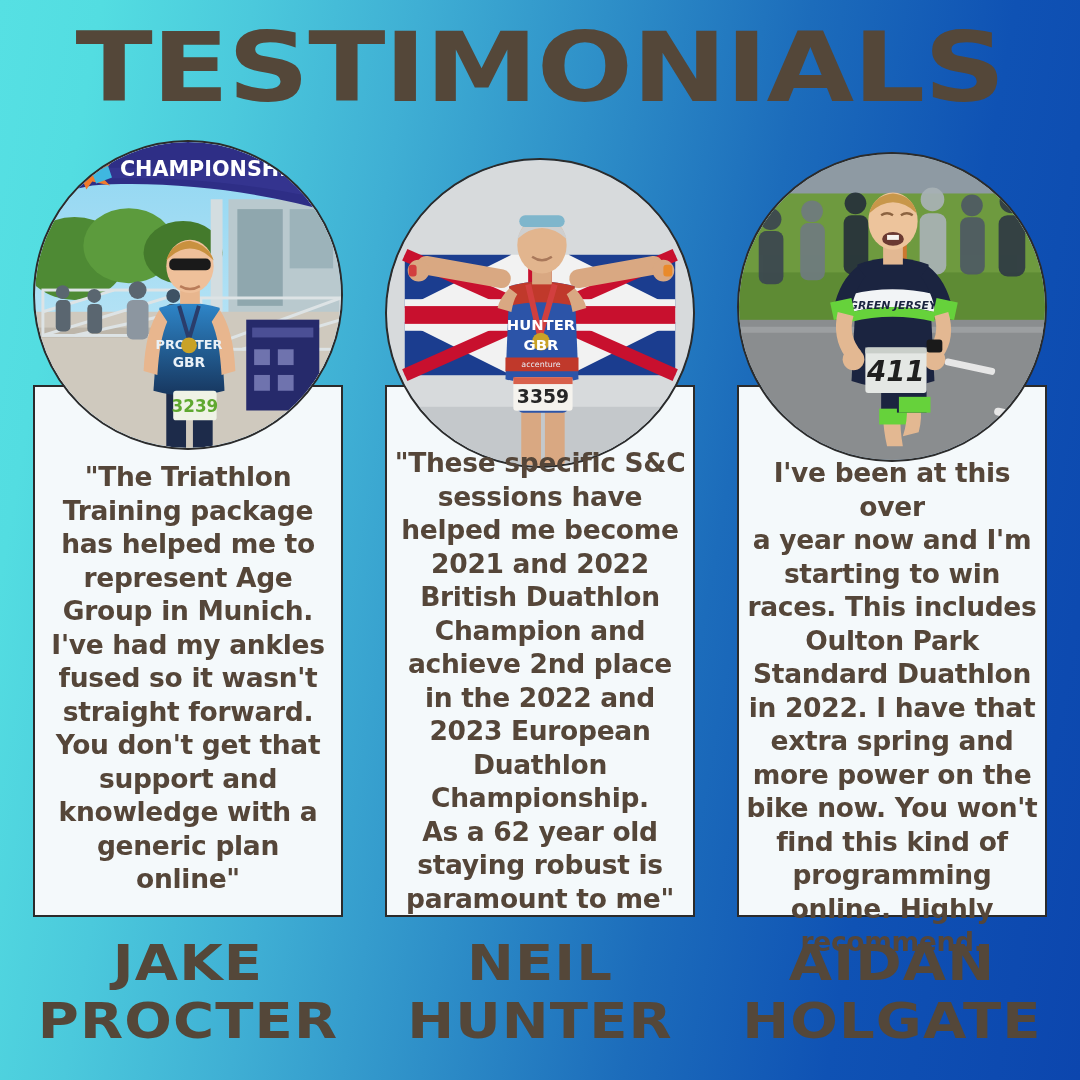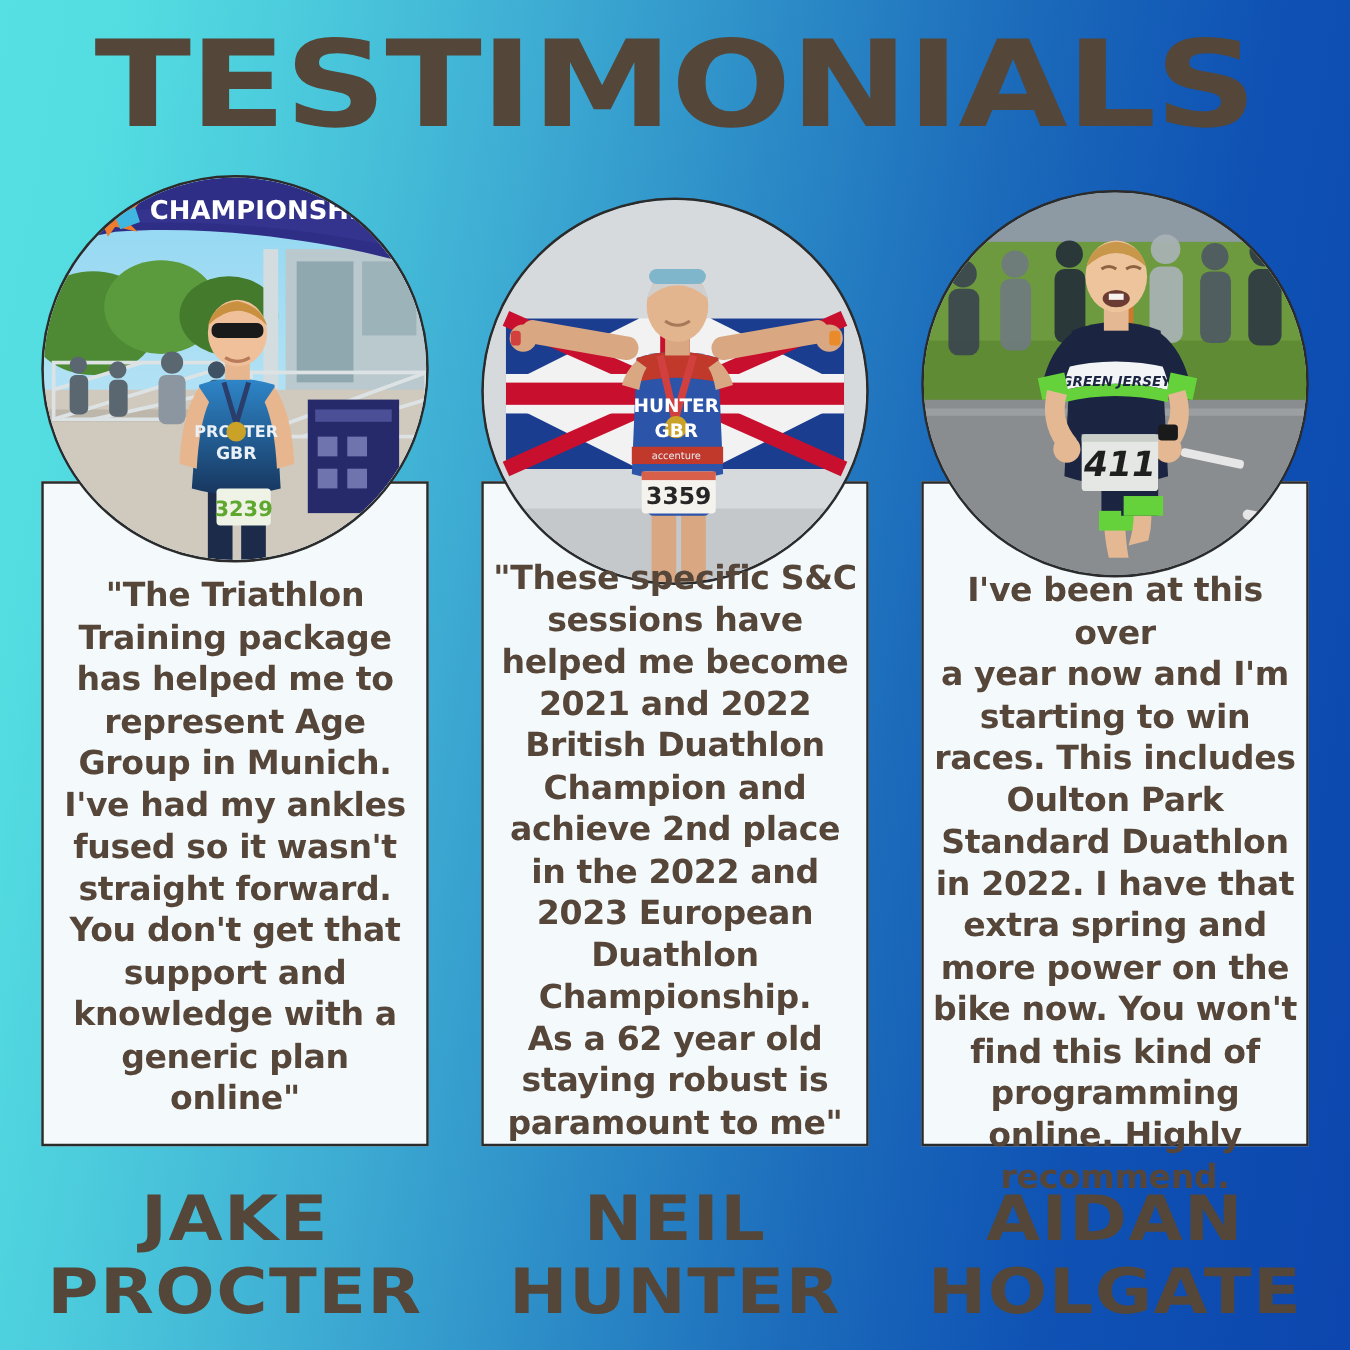--- a/index.html
+++ b/index.html
@@ -110,21 +110,21 @@
     letter-spacing: -0.3px;
     white-space: pre-line;
   }
   .card-1 .quote-text { top: 320px; }
   .card-2 .quote-text { top: 306px; }
   .card-3 .quote-text { top: 316px; }
 
   
   .names-row {
     position: absolute;
-    bottom: 4px;
+    bottom: 16px;
     left: 0;
     width: 1080px;
     height: 130px;
   }
   .person-name {
     position: absolute;
     top: 0;
     width: 330px;
     text-align: center;
     font-size: 50px;

